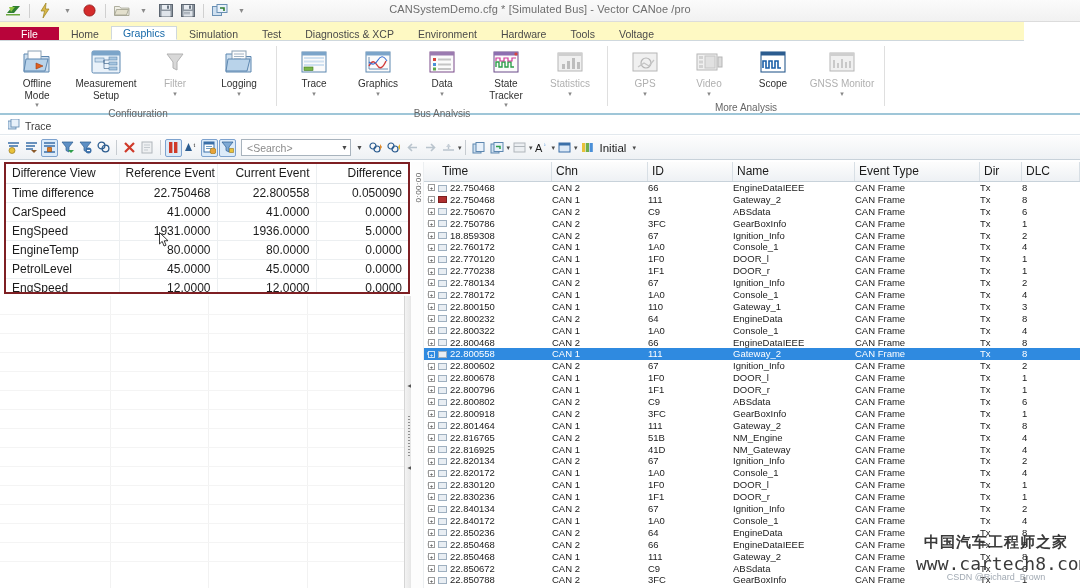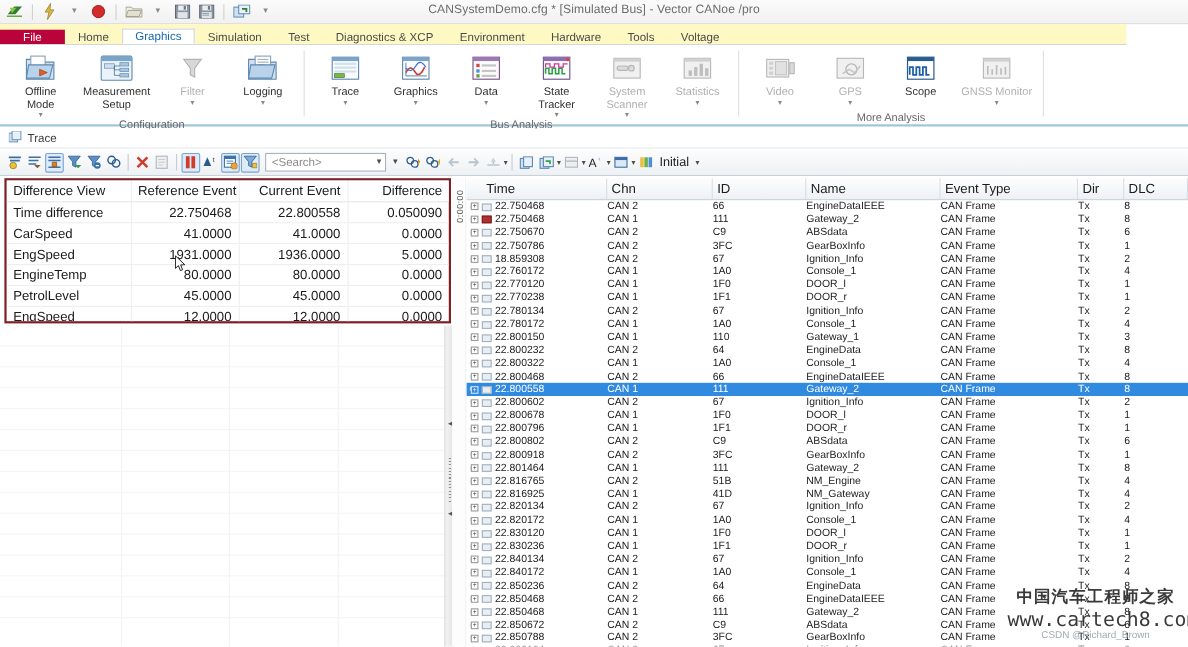--- a/index.html
+++ b/index.html
@@ -385,33 +385,20 @@
                   <path d="M5 18v-5h3v5h3v-5h3v5h3v-5h3v5h3" stroke="#2e9e4a" stroke-width="1.4" fill="none"></path>
                   <path d="M5 12v-3h4v3h4v-3h4v3h4v-3h4" stroke="#d03a9a" stroke-width="1.2" fill="none"></path>
                   <circle cx="25" cy="5" r="1.6" fill="#d8443c"></circle>
                 </svg>
             </div>
             <div class="lb">State
 Tracker</div>
             <div class="dd">▾</div>
           </div>
 
-          <div class="rbtn disabled">
-            <div class="ic">
-              <svg width="30" height="26" viewBox="0 0 30 26">
-                  <rect x="3" y="4" width="24" height="18" fill="#f0f0f0" stroke="#b6b6b6"></rect>
-                  <rect x="3" y="4" width="24" height="3" fill="#cfcfcf"></rect>
-                  <rect x="6" y="11" width="10" height="4" rx="2" fill="#dcdcdc" stroke="#b6b6b6"></rect>
-                  <circle cx="19" cy="13" r="2.6" fill="#dcdcdc" stroke="#b6b6b6"></circle>
-                </svg>
-            </div>
-            <div class="lb">System
-Scanner</div>
-            <div class="dd">▾</div>
-          </div>
 
           <div class="rbtn disabled">
             <div class="ic">
               <svg width="30" height="26" viewBox="0 0 30 26">
                   <rect x="3" y="4" width="24" height="18" fill="#f0f0f0" stroke="#b6b6b6"></rect>
                   <rect x="3" y="4" width="24" height="3" fill="#cfcfcf"></rect>
                   <rect x="7" y="15" width="3" height="5" fill="#bdbdbd"></rect>
                   <rect x="12" y="12" width="3" height="8" fill="#bdbdbd"></rect>
                   <rect x="17" y="9" width="3" height="11" fill="#bdbdbd"></rect>
                   <rect x="22" y="13" width="3" height="7" fill="#bdbdbd"></rect>
@@ -424,41 +411,41 @@
         <div class="rgroup-label">Bus Analysis</div>
       </div>
 
       <div class="rgroup-div"></div>
 
       <div class="rgroup">
         <div class="rgroup-items">
           <div class="rbtn disabled">
             <div class="ic">
               <svg width="30" height="26" viewBox="0 0 30 26">
+                  <rect x="3" y="4" width="24" height="18" fill="#f0f0f0" stroke="#b6b6b6"></rect>
+                  <circle cx="16" cy="14" r="5" fill="none" stroke="#b6b6b6" stroke-width="1.2"></circle>
+                  <path d="M8 18l6-4 5 3 5-6" stroke="#c4c4c4" stroke-width="1.3" fill="none"></path>
+                </svg>
+            </div>
+            <div class="lb">GPS</div>
+            <div class="dd">▾</div>
+          </div>
+
+          <div class="rbtn disabled">
+            <div class="ic">
+              <svg width="30" height="26" viewBox="0 0 30 26">
                   <rect x="3" y="5" width="20" height="16" fill="#f0f0f0" stroke="#b6b6b6"></rect>
                   <rect x="5" y="7" width="4" height="3" fill="#d2d2d2"></rect>
                   <rect x="5" y="11.5" width="4" height="3" fill="#d2d2d2"></rect>
                   <rect x="5" y="16" width="4" height="3" fill="#d2d2d2"></rect>
                   <rect x="11" y="7" width="10" height="12" fill="#e1e1e1" stroke="#c4c4c4"></rect>
                   <rect x="24" y="8" width="4" height="10" fill="#dcdcdc" stroke="#b6b6b6"></rect>
                 </svg>
             </div>
             <div class="lb">Video</div>
-            <div class="dd">▾</div>
-          </div>
-
-          <div class="rbtn disabled">
-            <div class="ic">
-              <svg width="30" height="26" viewBox="0 0 30 26">
-                  <rect x="3" y="4" width="24" height="18" fill="#f0f0f0" stroke="#b6b6b6"></rect>
-                  <circle cx="16" cy="14" r="5" fill="none" stroke="#b6b6b6" stroke-width="1.2"></circle>
-                  <path d="M8 18l6-4 5 3 5-6" stroke="#c4c4c4" stroke-width="1.3" fill="none"></path>
-                </svg>
-            </div>
-            <div class="lb">GPS</div>
             <div class="dd">▾</div>
           </div>
 
           <div class="rbtn">
             <div class="ic">
               <svg width="30" height="26" viewBox="0 0 30 26">
                   <rect x="3" y="3" width="24" height="20" fill="#ffffff" stroke="#2b5c8f" stroke-width="1.1"></rect>
                   <rect x="3" y="3" width="24" height="3.5" fill="#2b5c8f"></rect>
                   <path d="M5 19v-7h3v7h3v-7h3v7h3v-7h3v7h3" stroke="#1b5fa8" stroke-width="1.6" fill="none"></path>
                 </svg>

